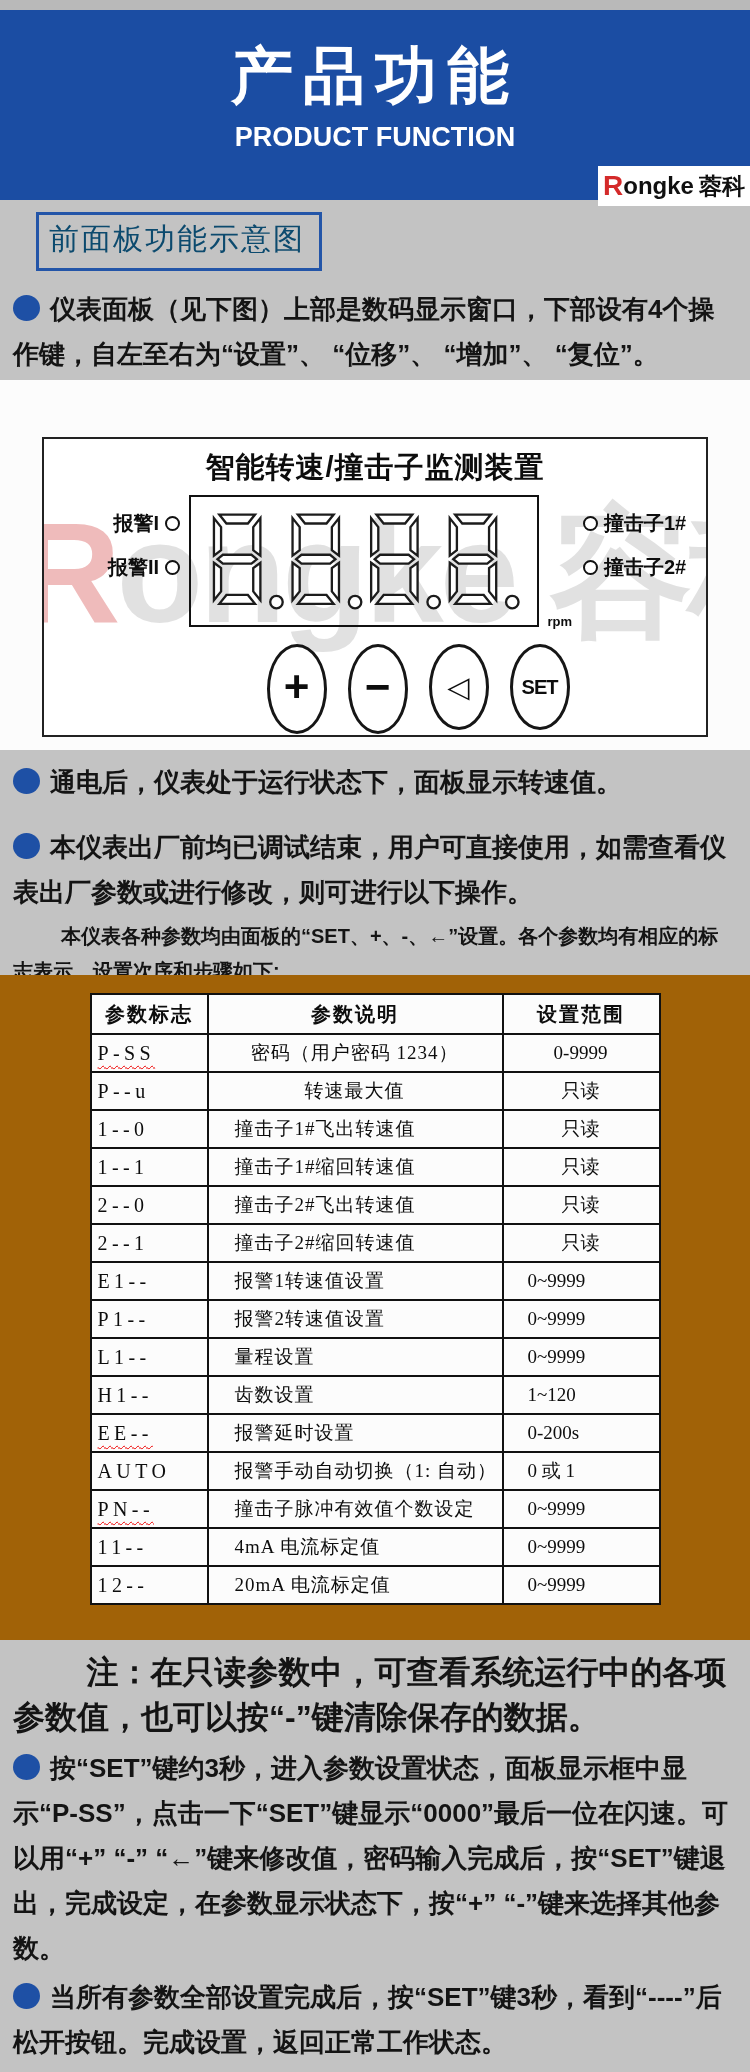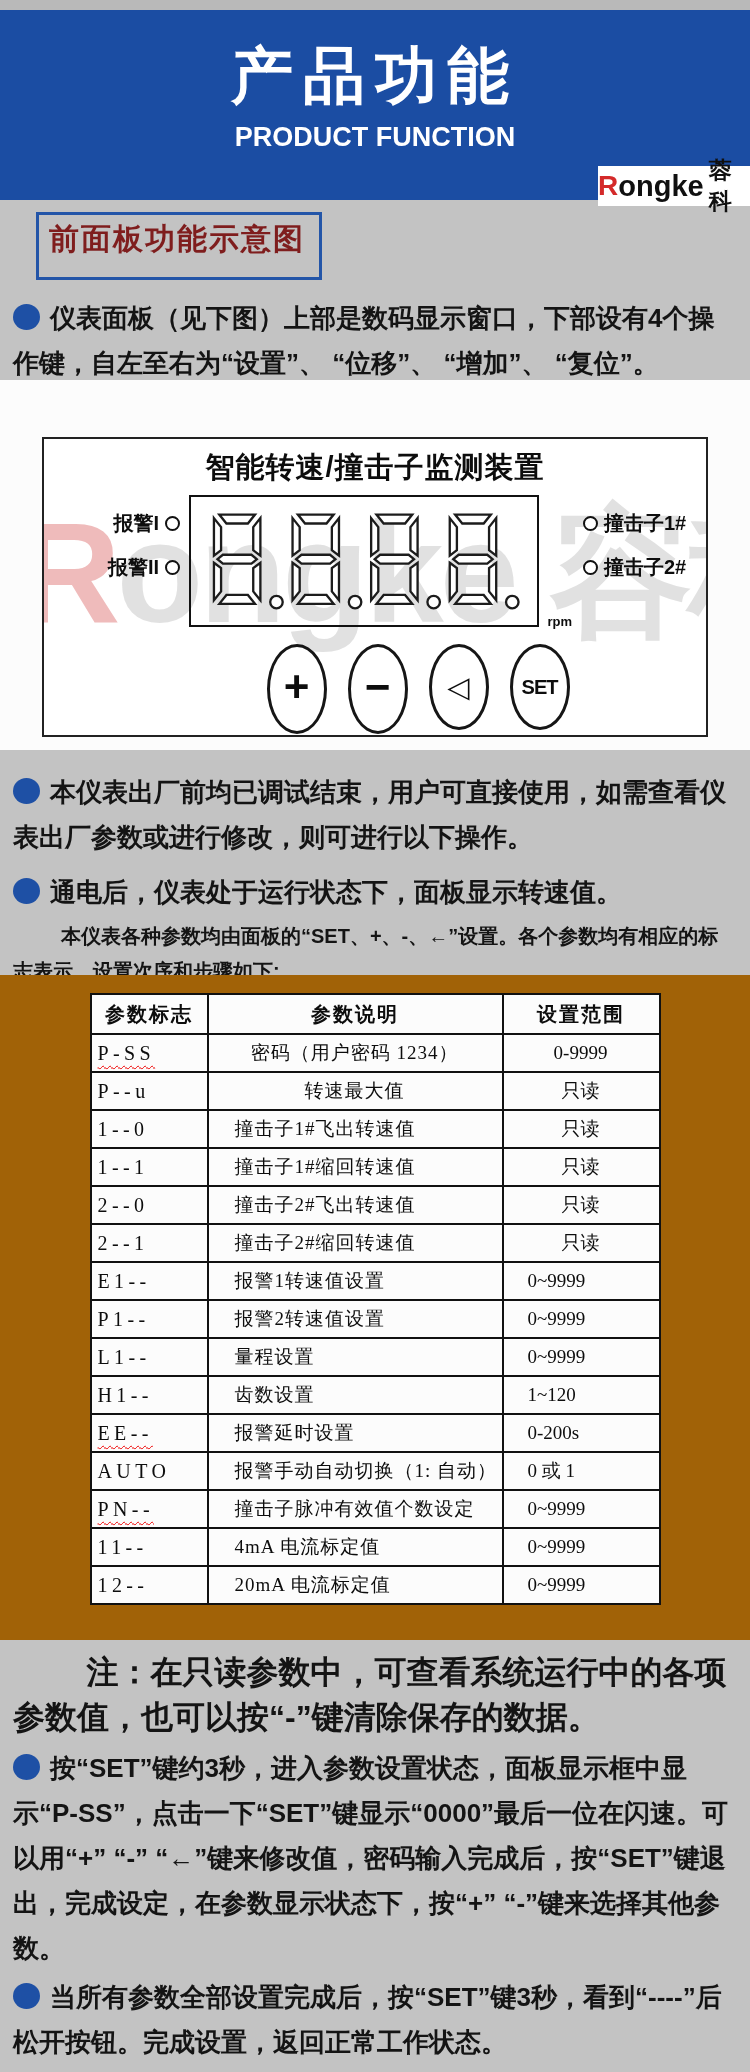--- a/index.html
+++ b/index.html
@@ -7,33 +7,33 @@
         font-family:"Liberation Sans",sans-serif;color:#151515;}
 
   
   .topstrip{height:10px;background:#b9b9b9;}
   .header{height:190px;background:#1b4da3;text-align:center;color:#fff;}
   .h-title{padding-top:24px;font-size:62px;font-weight:700;letter-spacing:10px;}
   .h-sub{font-size:27px;font-weight:700;letter-spacing:0px;margin-top:4px;}
   .logo{position:absolute;top:166px;right:0;width:152px;height:40px;background:#fff;
         display:flex;align-items:center;justify-content:center;z-index:6;}
   .logo-r{color:#d42a2a;font-weight:800;font-size:28px;font-family:"Liberation Sans",sans-serif;}
-  .logo-en{color:#101010;font-weight:800;font-size:29px;}
+  .logo-en{color:#101010;font-weight:800;font-size:24px;}
   .logo-cn{color:#101010;font-weight:700;font-size:23px;margin-left:5px;}
 
   
   .sec{position:relative;overflow:hidden;}
   .gray1{height:180px;}
   .white1{height:370px;background:#fcfcfc;}
   .gray2{height:225px;}
   .white2{height:665px;background:#a16207;}
   .gray3{height:432px;}
 
   .headbox{display:inline-block;margin:12px 0 0 36px;border:3px solid #2355a8;
-           padding:4px 14px 17px 10px;font-size:30px;font-weight:700;color:#7f1d1d;letter-spacing:2px;}
+           padding:4px 14px 8px 10px;font-size:30px;font-weight:400;color:#0c4a6e;letter-spacing:2px;}
 
   .bp{margin:16px 13px 0 13px;font-size:26px;line-height:45px;font-weight:700;color:#141414;}
   .bullet{display:inline-block;width:27px;height:26px;border-radius:50%;background:#1e50a5;
           vertical-align:-3px;margin-right:10px;}
   .small{margin:4px 13px 0 13px;font-size:20px;line-height:35px;font-weight:700;
          text-indent:2.4em;color:#141414;}
   .note{margin:10px 13px 0 13px;font-size:32px;line-height:45px;font-weight:700;
         text-indent:2.3em;color:#141414;}
 
   
@@ -159,22 +159,22 @@
       <div class="btn-row">
         <div class="pbtn plus">+</div>
         <div class="pbtn minus">−</div>
         <div class="pbtn back">◁</div>
         <div class="pbtn set">SET</div>
       </div>
     </div>
   </div>
 
   <div class="sec gray2">
+    <p class="bp" style="margin-top:10px"><span class="bullet"></span><span>通电后，仪表处于运行状态下，面板显示转速值。</span></p>
     <p class="bp" style="margin-top:20px"><span class="bullet"></span><span>本仪表出厂前均已调试结束，用户可直接使用，如需查看仪表出厂参数或进行修改，则可进行以下操作。</span></p>
-    <p class="bp" style="margin-top:10px"><span class="bullet"></span><span>通电后，仪表处于运行状态下，面板显示转速值。</span></p>
     <p class="small">本仪表各种参数均由面板的“SET、+、-、←”设置。各个参数均有相应的标志表示。设置次序和步骤如下:</p>
   </div>
 
   <div class="sec white2">
     <table class="ptable">
       <thead>
         <tr>
           <th>参数标志</th>
           <th>参数说明</th>
           <th>设置范围</th>

